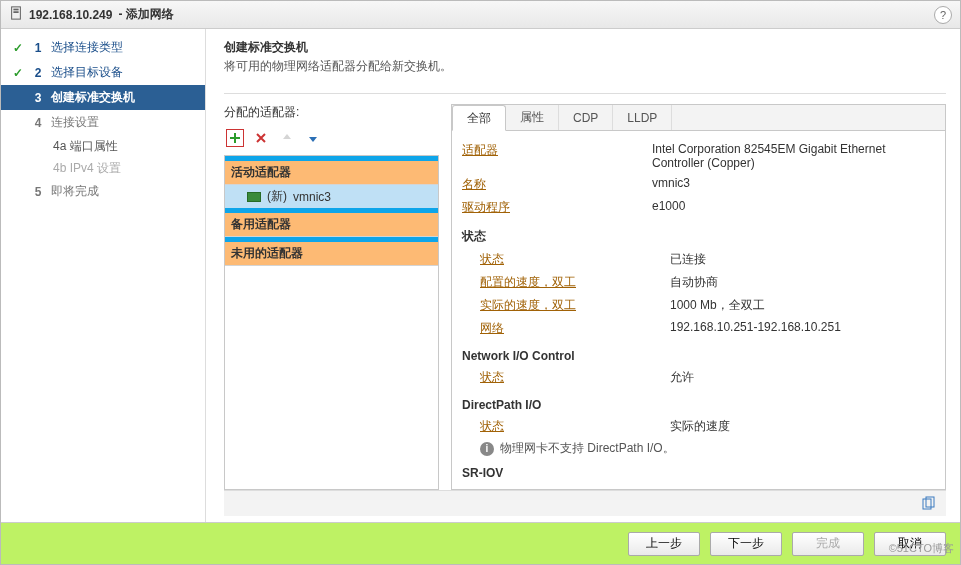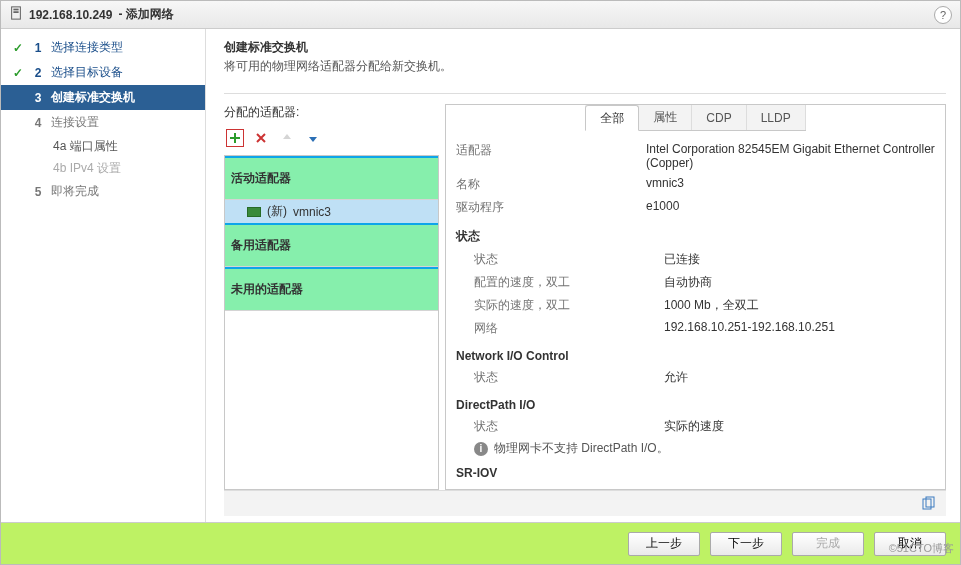--- a/index.html
+++ b/index.html
@@ -17,40 +17,40 @@
   .step.done .num, .step.done .lbl { color:#1a4e8a; }
   .step.active { background:#2b5f94; color:#fff; }
   .step.active .num, .step.active .lbl { color:#fff; font-weight:bold;}
   .step.future .num, .step.future .lbl { color:#777; }
   .substep { padding-left: 52px; min-height:22px; display:flex; align-items:center; color:#555; cursor:pointer;}
   .substep.disabled { color:#aaa; }
   .main { flex:1; display:flex; flex-direction:column; padding:10px 14px 6px 18px; overflow:hidden;}
   .heading { font-weight:bold; margin-bottom:2px; color:#333;}
   .subtext { color:#555; margin-bottom:12px;}
   .divider { border-top:1px solid #ddd; margin:6px 0 10px;}
-  .columns { flex:1; display:flex; gap:6px; overflow:hidden;}
+  .columns { flex:1; display:flex; gap:12px; overflow:hidden;}
   .leftcol { width:215px; display:flex; flex-direction:column;}
   .assign-label { margin-bottom:6px; color:#333;}
   .toolbar { display:flex; gap:8px; align-items:center; margin-bottom:6px; padding:2px; }
   .tool { width:18px; height:18px; display:flex; align-items:center; justify-content:center; cursor:pointer;}
   .tool.add { border:1px solid #c33; }
   .tool svg { width:14px; height:14px;}
   .tool.disabled { opacity:0.35; cursor:default;}
   .adapter-panel { flex:1; border:1px solid #c8c8c8; background:#fff; display:flex; flex-direction:column; overflow:hidden;}
-  .grp-hdr { background:#86efac; font-weight:bold; padding:12px 6px; border-bottom:1px solid #d4d4d4; border-top:2px solid #0ea5e9;}
+  .grp-hdr { background:#fdba74; font-weight:bold; padding:3px 6px; border-bottom:1px solid #d4d4d4; border-top:5px solid #0ea5e9;}
   .adapter-row { padding:3px 6px 3px 22px; display:flex; align-items:center; gap:6px; cursor:pointer;}
   .adapter-row.selected { background:#bfe0f5;}
   .nic-icon { width:14px; height:10px; background:#3a8a3a; border:1px solid #276b27; display:inline-block;}
-  .rightcol { flex:1; border:1px solid #c8c8c8; display:flex; flex-direction:column; overflow:hidden; background:#fff;align-items:center;}
+  .rightcol { flex:1; border:1px solid #c8c8c8; display:flex; flex-direction:column; overflow:hidden; background:#fff;}
   .tabs { display:flex; border-bottom:1px solid #c8c8c8; background:#f3f3f3; height:26px;}
   .tab { padding:4px 14px; border-right:1px solid #ddd; color:#555; cursor:pointer; display:flex; align-items:center;}
   .tab.active { background:#fff; border-bottom:1px solid #fff; margin-bottom:-1px; color:#333; border-top:1px solid #c8c8c8; border-left:1px solid #c8c8c8; border-right:1px solid #c8c8c8; border-radius:3px 3px 0 0;}
   .props { flex:1; overflow-y:auto; padding:8px 10px;}
   .prop-row { display:flex; padding:3px 0;}
-  .prop-k { width:190px; color:#737373;}
+  .prop-k { width:190px; color:#a16207;text-decoration:underline;}
   .prop-v { flex:1; color:#333;}
   .prop-sec { font-weight:bold; margin-top:6px; padding:3px 0;}
   .prop-ind { padding-left:18px;}
   .info-row { display:flex; align-items:center; gap:6px; padding-left:18px; color:#555; margin-top:2px;}
   .info-ico { width:14px; height:14px; border-radius:50%; background:#888; color:#fff; display:flex; align-items:center; justify-content:center; font-size:10px; font-weight:bold;}
   .footer-strip { height:26px; border-top:1px solid #ddd; display:flex; justify-content:flex-end; align-items:center; padding:0 10px; background:#f3f3f3;}
   .copy-icon { width:16px; height:16px; cursor:pointer; color:#3a7abf;}
   .btnbar { height:42px; border-top:1px solid #ccc; display:flex; justify-content:flex-end; align-items:center; padding:0 14px; gap:10px; background:#bef264;}
   .btn { min-width:72px; height:24px; border:1px solid #aaa; background:linear-gradient(#fff,#eaeaea); border-radius:2px; cursor:pointer; font-size:12px; display:flex; align-items:center; justify-content:center;}
   .btn.disabled { color:#aaa; cursor:default;}

